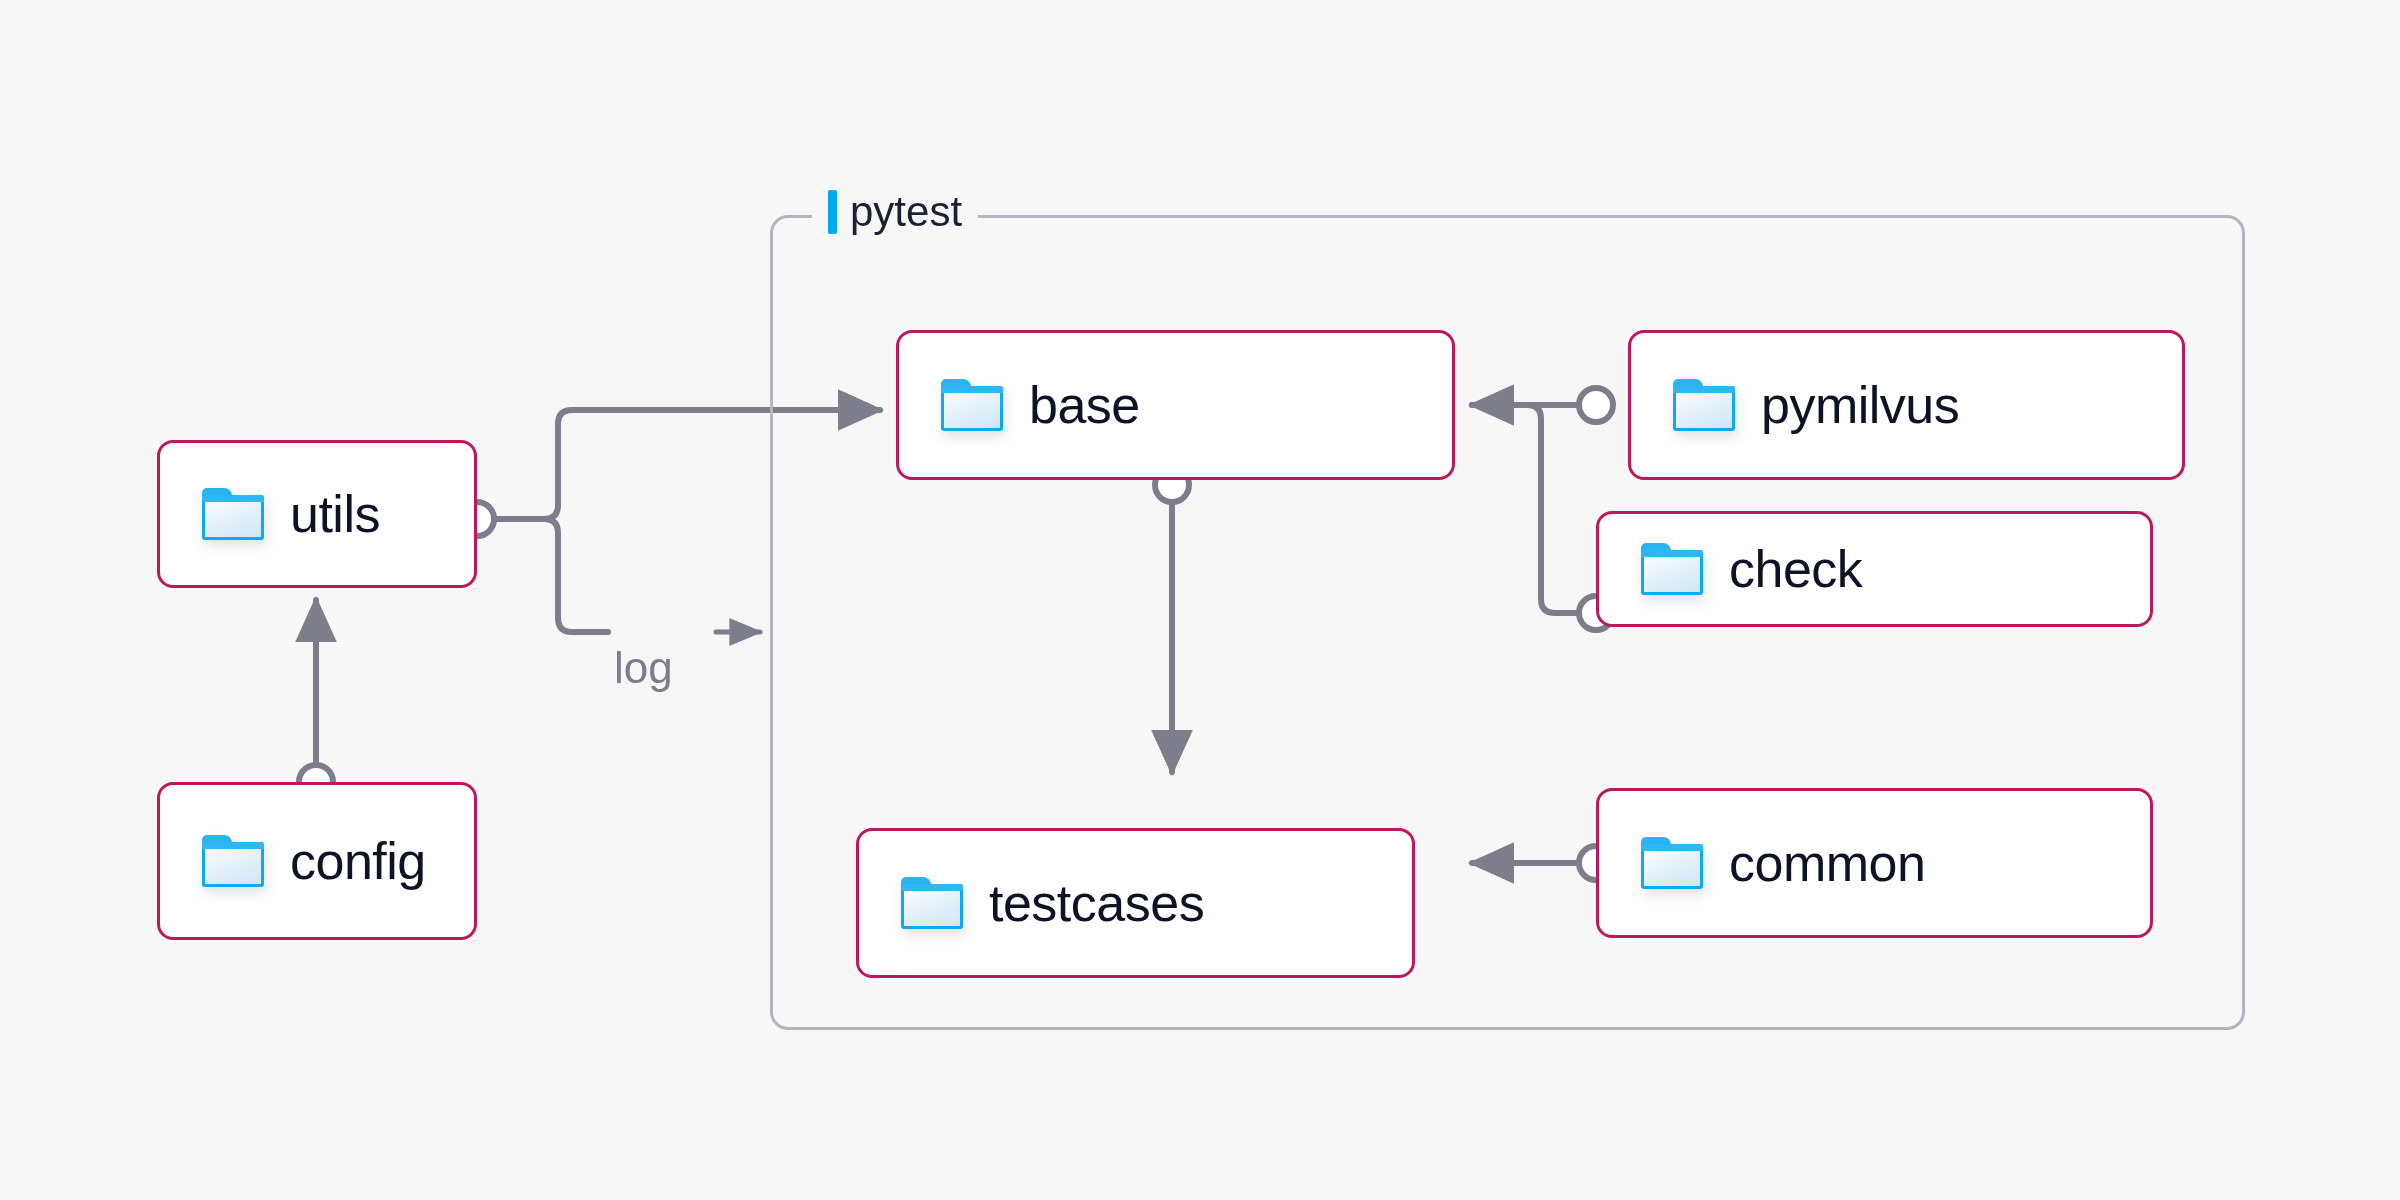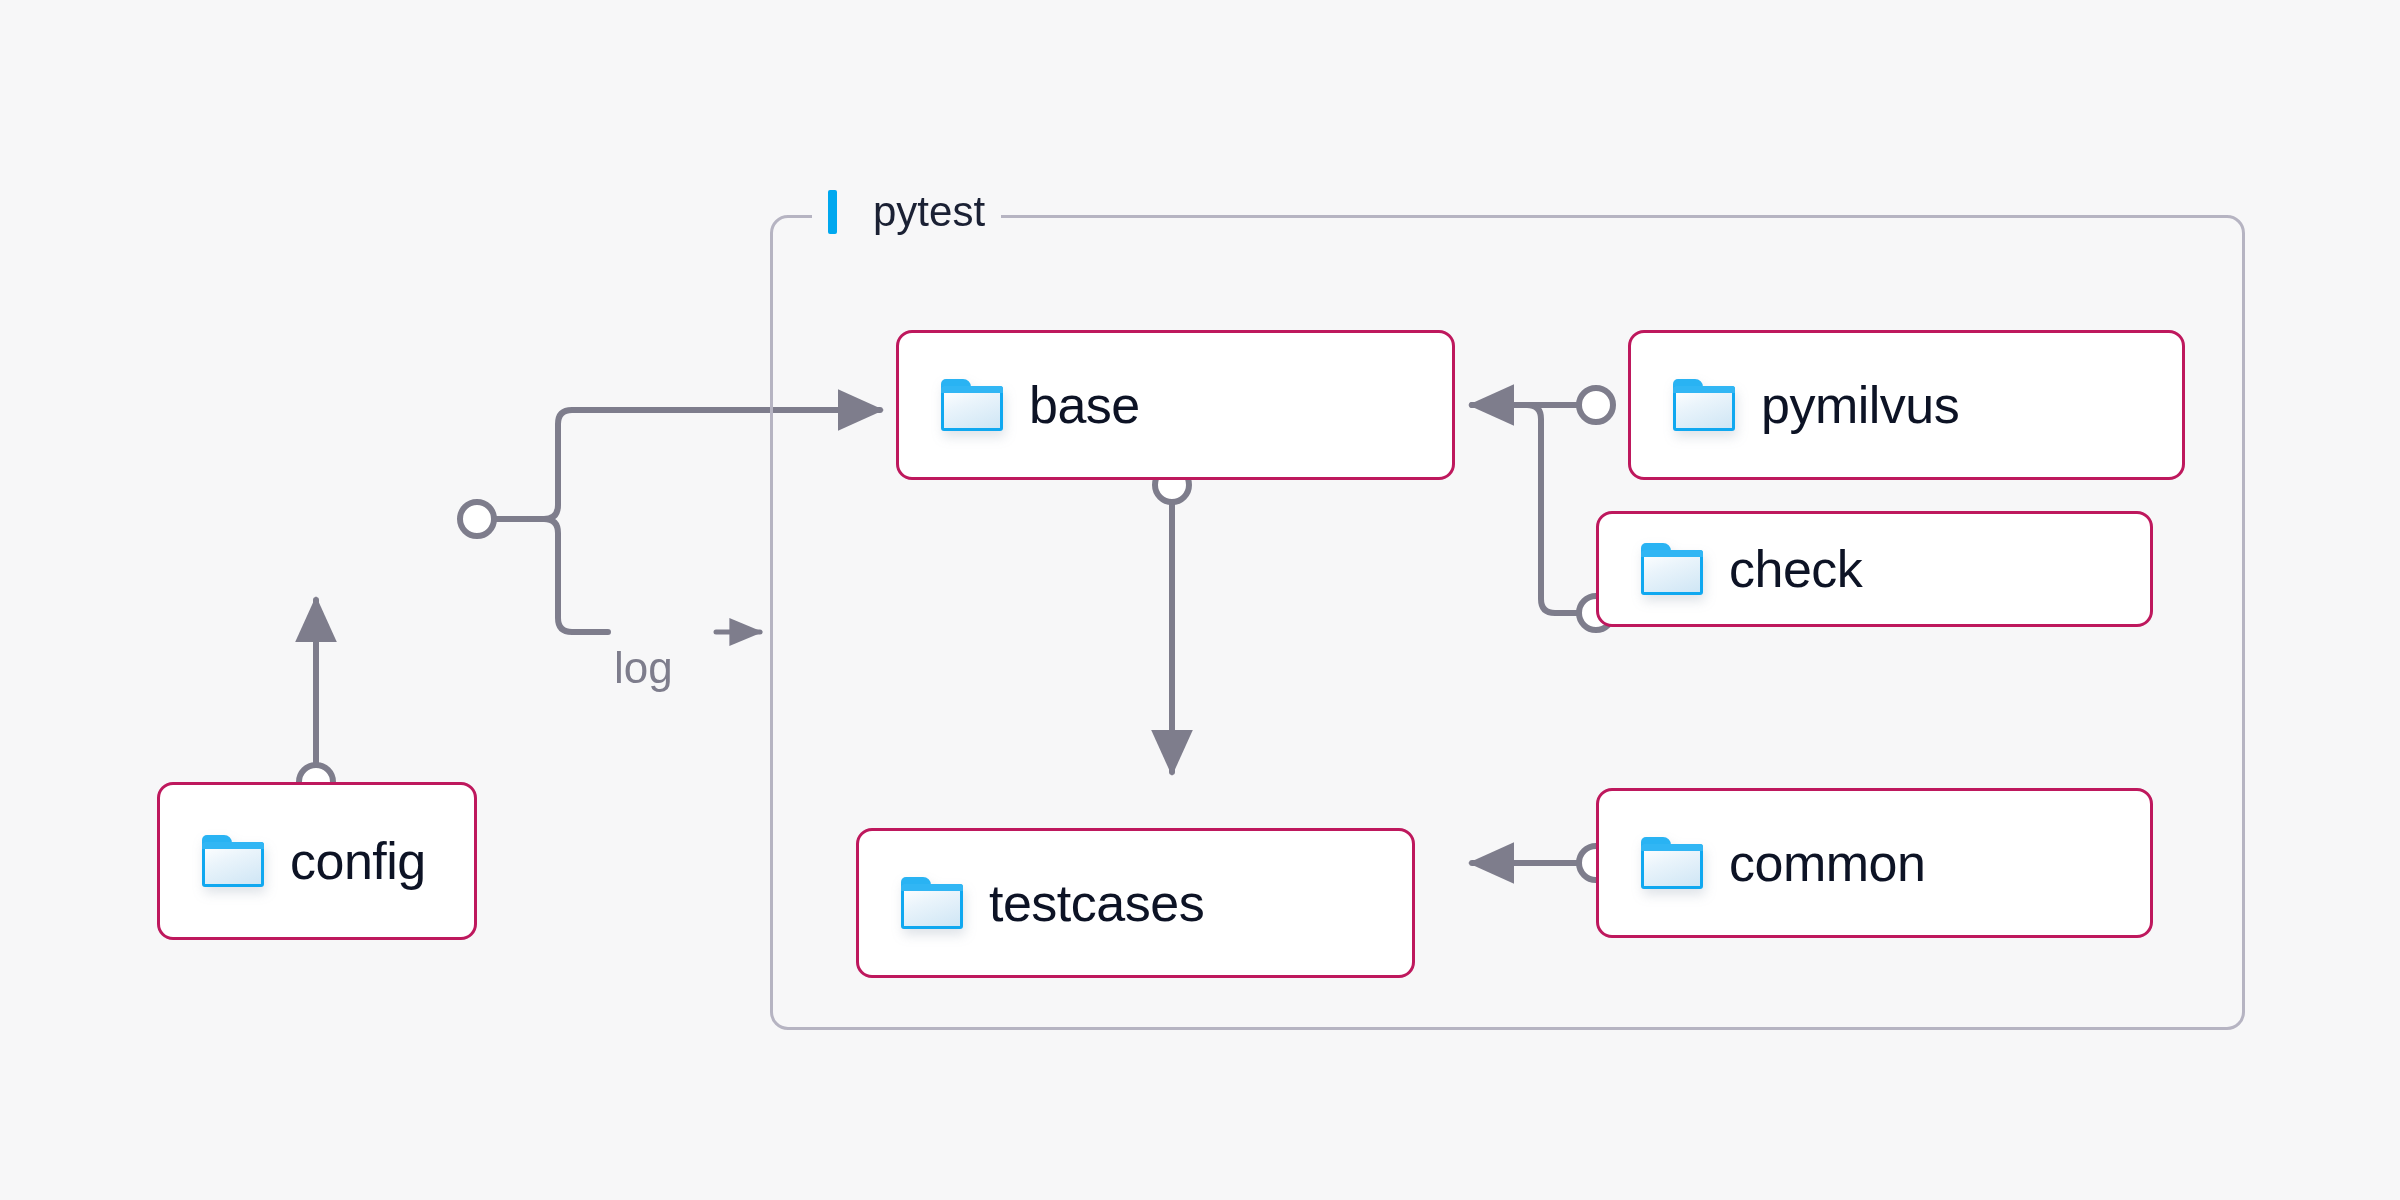--- a/index.html
+++ b/index.html
@@ -97,21 +97,21 @@
     box-sizing: border-box;
     border: 3px solid #b6b4c2;
     border-radius: 18px;
     background: transparent;
     z-index: 1;
   }
   .group-header {
     position: absolute;
     display: flex;
     align-items: center;
-    gap: 36px;
+    gap: 13px;
     background: #f7f7f8;
     padding: 0 16px;
     z-index: 4;
   }
   .group-accent {
     width: 9px;
     height: 44px;
     background: #00a8ef;
     border-radius: 2px;
     flex: none;
@@ -185,20 +185,30 @@
 
   <div class="group-box" style="left:770px; top:215px; width:1475px; height:815px;"></div>
 
   <div class="group-header" style="left:812px; top:190px;">
     <span class="group-accent"></span>
     <span class="group-title">pytest</span>
   </div>
 
   <div class="edge-label" style="left:604px; top:608px;">log</div>
 
+  <div class="node" style="left:157px; top:440px; width:320px; height:148px;">
+    <div class="node-inner">
+      <span class="folder-icon">
+        <span class="tab"></span>
+          <span class="body"></span>
+          <span class="lip"></span>
+      </span>
+      <span class="node-label">utils</span>
+    </div>
+  </div>
 
   <div class="node" style="left:157px; top:782px; width:320px; height:158px;">
     <div class="node-inner">
       <span class="folder-icon">
         <span class="tab"></span>
           <span class="body"></span>
           <span class="lip"></span>
       </span>
       <span class="node-label">config</span>
     </div>

